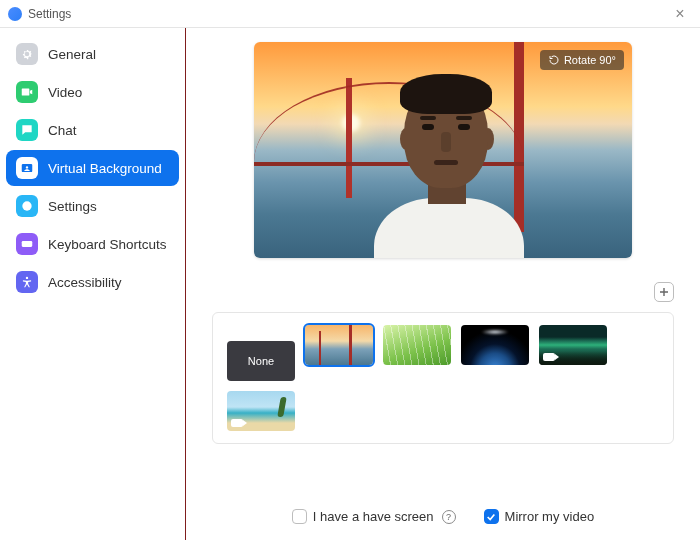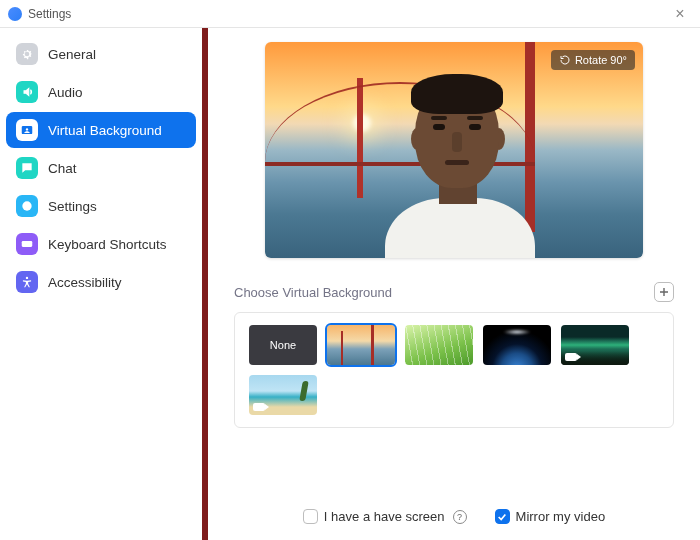--- a/index.html
+++ b/index.html
@@ -3,21 +3,21 @@
 <meta charset="utf-8">
 <style>
   * { box-sizing: border-box; }
   html, body { margin:0; padding:0; font-family: "Segoe UI", Arial, sans-serif; font-size:13px; color:#333; }
   body { width:700px; height:540px; background:#fff; position:relative; }
   .titlebar { height:28px; border-bottom:1px solid #e5e5e5; display:flex; align-items:center; padding:0 8px; }
   .titlebar .app-icon { width:14px; height:14px; border-radius:50%; background:linear-gradient(135deg,#4a8cff,#2d7ef7); margin-right:6px; }
   .titlebar .title { font-size:12px; color:#555; }
   .titlebar .close { margin-left:auto; font-size:16px; color:#888; cursor:pointer; width:24px; text-align:center; }
   .wrap { display:flex; height:calc(540px - 28px); }
-  .sidebar { width:208px; border-right:6px solid #7f1d1d; padding-top:6px; }
+  .sidebar { width:186px; border-right:1px solid #7f1d1d; padding-top:6px; }
   .nav-item { display:flex; align-items:center; padding:7px 10px 7px 10px; cursor:pointer; border-radius:8px; margin:2px 6px; }
   .nav-item.active { background:#0e72ed; color:#fff; }
   .nav-item .icon { width:22px; height:22px; border-radius:6px; margin-right:10px; display:flex; align-items:center; justify-content:center; color:#fff; flex-shrink:0; }
   .nav-item.active .icon { background:#fff !important; color:#0e72ed; }
   .nav-item .label { font-size:13.5px; }
   .icon svg { width:14px; height:14px; display:block; }
   .content { flex:1; padding:14px 26px 0 26px; display:flex; flex-direction:column; }
   .preview { width:378px; height:216px; margin:0 auto; border-radius:6px; overflow:hidden; position:relative; background:linear-gradient(to bottom,#ff9a3c 0%,#ffd98a 30%,#f2d9b4 38%,#9ab8c6 50%,#6a94ad 65%,#4b7892 80%,#39637d 100%); box-shadow:0 1px 3px rgba(0,0,0,0.15); }
   .preview .sun { position:absolute; left:88px; top:72px; width:18px; height:18px; background:#fffbe6; border-radius:50%; filter:blur(2px); box-shadow:0 0 20px 8px rgba(255,240,180,0.7); }
   .preview .tower-l { position:absolute; left:92px; top:36px; width:6px; height:120px; background:#b0322a; }
@@ -38,21 +38,21 @@
   .preview .face .brow-r { left:202px; top:74px; }
   .preview .face .nose { position:absolute; left:187px; top:90px; width:10px; height:20px; background:#5b3f2c; border-radius:4px; }
   .preview .face .mouth { position:absolute; left:180px; top:118px; width:24px; height:5px; background:#3a241a; border-radius:3px; }
   .rotate-btn { position:absolute; right:8px; top:8px; background:rgba(40,40,40,0.6); color:#fff; font-size:11px; padding:4px 8px; border-radius:4px; display:flex; align-items:center; gap:4px; cursor:pointer; }
   .rotate-btn svg { width:12px; height:12px; }
   .section-title-row { margin-top:24px; display:flex; align-items:center; }
   .section-title { color:#747487; font-size:13px; }
   .add-btn { margin-left:auto; width:20px; height:20px; border:1px solid #bdbdbd; border-radius:5px; display:flex; align-items:center; justify-content:center; cursor:pointer; color:#666; }
   .thumbs { border:1px solid #e5e5e5; border-radius:6px; margin-top:10px; padding:12px 14px; display:flex; flex-wrap:wrap; gap:10px; }
   .thumb { width:68px; height:40px; border-radius:4px; cursor:pointer; position:relative; overflow:hidden; }
-  .thumb.none { background:#3a3a40; color:#fff; display:flex; align-items:center; justify-content:center; font-size:11px; }
+  .thumb.none { background:#3a3a40; color:#fff; display:flex; align-items:center; justify-content:center; font-size:11px;margin-top:16px; }
   .thumb.selected { outline:2px solid #0e72ed; outline-offset:0; }
   .thumb.bridge { background:linear-gradient(to bottom,#f7b56a 0%,#f4d9a8 40%,#7ca1b8 60%,#4a7790 100%); }
   .thumb.bridge::before { content:""; position:absolute; left:44px; top:0; width:3px; height:40px; background:#a62e27; }
   .thumb.bridge::after { content:""; position:absolute; left:14px; top:6px; width:2px; height:34px; background:#a62e27; }
   .thumb.grass { background:linear-gradient(160deg,#d8f3a8,#7bc14a 60%,#4c9a2a); }
   .thumb.grass::before { content:""; position:absolute; inset:0; background:repeating-linear-gradient(80deg,rgba(255,255,255,0.4) 0 1px,transparent 1px 7px); }
   .thumb.earth { background:radial-gradient(circle at 50% 110%, #3a86d8 0%, #1a4c86 28%, #04122a 45%, #000 70%); }
   .thumb.earth::before { content:""; position:absolute; left:20px; top:4px; width:28px; height:6px; background:radial-gradient(ellipse,#e6ecf5,transparent 70%); filter:blur(1px); }
   .thumb.aurora { background:linear-gradient(to bottom,#0a2a28 0%,#0a2a28 30%,#1c6e55 40%,#2db07a 50%,#1c6e55 60%,#07130f 100%); }
   .thumb.aurora::before { content:""; position:absolute; left:0; bottom:0; width:100%; height:14px; background:linear-gradient(to top,#0e1a10,transparent); }
@@ -80,44 +80,44 @@
   <div class="sidebar" id="sidebar">
       <div class="nav-item">
         <span class="icon" style="background:#d0d3d9">
           <svg viewBox="0 0 24 24">
             <path fill="currentColor" d="M12 8a4 4 0 1 0 0 8 4 4 0 0 0 0-8zm9 4l-2 .5a7 7 0 0 1-.6 1.5l1 1.8-1.4 1.4-1.8-1a7 7 0 0 1-1.5.6L14 21h-2l-.5-2a7 7 0 0 1-1.5-.6l-1.8 1-1.4-1.4 1-1.8A7 7 0 0 1 7 14.5L5 14v-2l2-.5a7 7 0 0 1 .6-1.5l-1-1.8L8 6.8l1.8 1a7 7 0 0 1 1.5-.6L12 5h2l.5 2a7 7 0 0 1 1.5.6l1.8-1 1.4 1.4-1 1.8c.3.5.5 1 .6 1.5L21 12z"></path>
           </svg>
         </span>
         <span class="label">General</span>
       </div>
       <div class="nav-item">
+        <span class="icon" style="background:#2ecc71">
+          <svg viewBox="0 0 24 24">
+            <path fill="currentColor" d="M4 6h11a1 1 0 0 1 1 1v10a1 1 0 0 1-1 1H4a1 1 0 0 1-1-1V7a1 1 0 0 1 1-1zm13 4l4-2v8l-4-2z"></path>
+          </svg>
+        </span>
+        <span class="label">Video</span>
+      </div>
+      <div class="nav-item">
         <span class="icon" style="background:#1fd6c4">
           <svg viewBox="0 0 24 24">
-            <path fill="currentColor" d="M7 10v4h3l5 4V6l-5 4H7zm11-2a6 6 0 0 1 0 8" stroke="currentColor" stroke-width="2"></path>
-          </svg>
-        </span>
-        <span class="label">Audio</span>
+            <path fill="currentColor" d="M4 4h16v12H9l-5 4z"></path>
+          </svg>
+        </span>
+        <span class="label">Chat</span>
       </div>
       <div class="nav-item active">
         <span class="icon" style="background:#0e72ed">
           <svg viewBox="0 0 24 24">
             <rect fill="currentColor" x="3" y="5" width="18" height="14" rx="2"></rect>
             <circle fill="#fff" cx="12" cy="11" r="2"></circle>
             <path fill="#fff" d="M7 17c1-2 3-3 5-3s4 1 5 3z"></path>
           </svg>
         </span>
         <span class="label">Virtual Background</span>
-      </div>
-      <div class="nav-item">
-        <span class="icon" style="background:#1fd6c4">
-          <svg viewBox="0 0 24 24">
-            <path fill="currentColor" d="M4 4h16v12H9l-5 4z"></path>
-          </svg>
-        </span>
-        <span class="label">Chat</span>
       </div>
       <div class="nav-item">
         <span class="icon" style="background:#29b6f6">
           <svg viewBox="0 0 24 24">
             <circle fill="currentColor" cx="12" cy="12" r="8"></circle>
             <circle fill="#fff" cx="12" cy="12" r="3"></circle>
           </svg>
         </span>
         <span class="label">Settings</span>
       </div>
@@ -165,21 +165,20 @@
       </div>
       <div class="rotate-btn">
         <svg viewBox="0 0 24 24">
             <path fill="none" stroke="#fff" stroke-width="2" d="M4 12a8 8 0 1 0 3-6.2M4 4v5h5"></path>
           </svg>
         <span>Rotate 90°</span>
       </div>
     </div>
 
     <div class="section-title-row">
-      <span class="section-title">Choose Virtual Background</span>
       <span class="add-btn">
         <svg width="12" height="12" viewBox="0 0 12 12">
             <path stroke="#666" stroke-width="1.4" d="M6 2v8M2 6h8"></path>
           </svg>
       </span>
     </div>
 
     <div class="thumbs" id="thumbs">
         <div class="thumb none">None</div>
         <div class="thumb bridge selected"></div>

